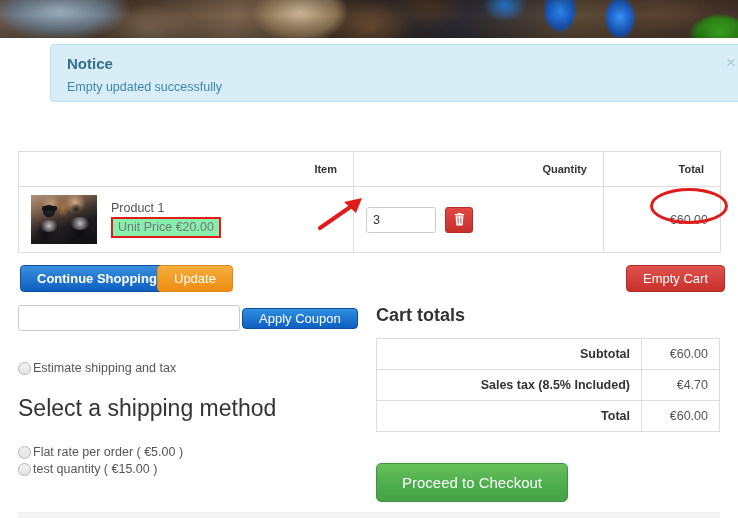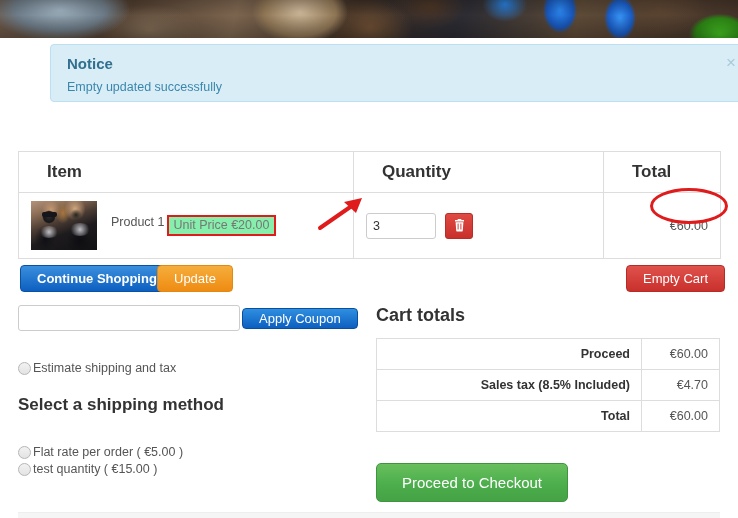--- a/index.html
+++ b/index.html
@@ -63,25 +63,25 @@
   .cart-table {
     position: absolute; left: 18px; top: 151px; width: 702px;
     border-collapse: collapse;
     table-layout: fixed;
   }
   .cart-table th, .cart-table td {
     border: 1px solid #dddddd;
     box-sizing: border-box;
   }
   .cart-table th {
-    text-align: left;
-    font-size: 17px;
+    text-align: right;
+    font-size: 11px;
     color: #333;
     font-weight: bold;
-    padding: 10px 28px;
+    padding: 10px 16px;
     height: 35px;
   }
   .col-item { width: 335px; }
   .col-qty  { width: 250px; }
   .col-total{ width: 117px; }
   .cart-table td { padding: 8px 12px; height: 64px; vertical-align: middle; }
 
   .item-cell-inner { display: flex; align-items: center; gap: 14px; }
   .thumb {
     width: 66px; height: 49px; flex: 0 0 66px;
@@ -99,21 +99,21 @@
   .thumb .spark1, .thumb .spark2 {
     position:absolute; border-radius:50%;
     background: radial-gradient(circle, rgba(220,220,225,0.85) 0%, rgba(180,180,190,0.25) 55%, rgba(0,0,0,0) 72%);
   }
   .thumb .spark1 { left: 8px; top: 25px; width: 20px; height: 12px; }
   .thumb .spark2 { left: 38px; top: 22px; width: 22px; height: 13px; }
   .thumb .glass {
     position:absolute; left: 11px; top: 11px; width: 15px; height: 5px;
     background: #15151a; border-radius: 2px;
   }
-  .item-texts { display: flex; gap: 2px; }
+  .item-texts { display: flex; flex-direction: column; gap: 2px; }
   .item-name { font-size: 12.5px; color: #555; }
   .unit-price {
     font-size: 12.5px; color: #777;
     border: 2px solid #e01b1b;
     padding: 1px 5px 2px 5px;
     align-self: flex-start;
     background: #86efac;
   }
 
   .qty-cell-inner { display:flex; align-items:center; gap: 9px; }
@@ -190,21 +190,21 @@
     border: 1px solid #b6b6b6;
     flex: 0 0 11px; cursor: pointer;
   }
   .radio-label { font-size: 12.5px; color: #555; }
   .row-estimate { left: 18px; top: 361px; }
   .row-flat     { left: 18px; top: 445px; }
   .row-testqty  { left: 18px; top: 462px; }
 
   .shipping-heading {
     position: absolute; left: 18px; top: 395px;
-    font-size: 17px; color: #333; font-weight: bold;
+    font-size: 23px; color: #333; font-weight: normal;
   }
 
   
   .cart-totals-heading {
     position: absolute; left: 376px; top: 305px;
     font-size: 18px; color: #333; font-weight: bold;
   }
   .totals-table {
     position: absolute; left: 376px; top: 338px; width: 344px;
     border-collapse: collapse; table-layout: fixed;
@@ -322,21 +322,21 @@
 
   <div class="radio-row row-testqty">
     <span class="radio"></span>
     <span class="radio-label">test quantity ( €15.00 )</span>
   </div>
 
   <div class="cart-totals-heading">Cart totals</div>
   <table class="totals-table">
     <tbody>
       <tr>
-        <td class="totals-label">Proceed</td>
+        <td class="totals-label">Subtotal</td>
         <td class="totals-value">€60.00</td>
       </tr>
       <tr>
         <td class="totals-label">Sales tax (8.5% Included)</td>
         <td class="totals-value">€4.70</td>
       </tr>
       <tr>
         <td class="totals-label">Total</td>
         <td class="totals-value">€60.00</td>
       </tr>

